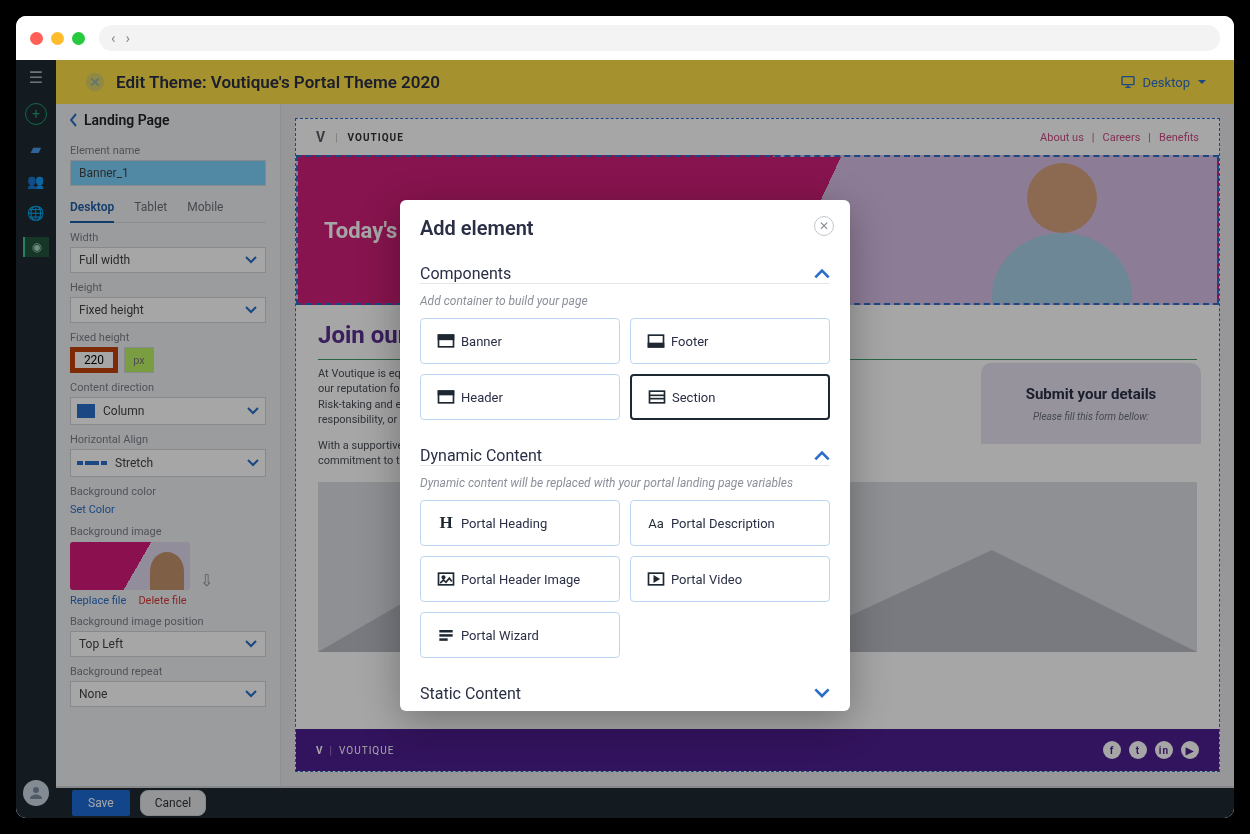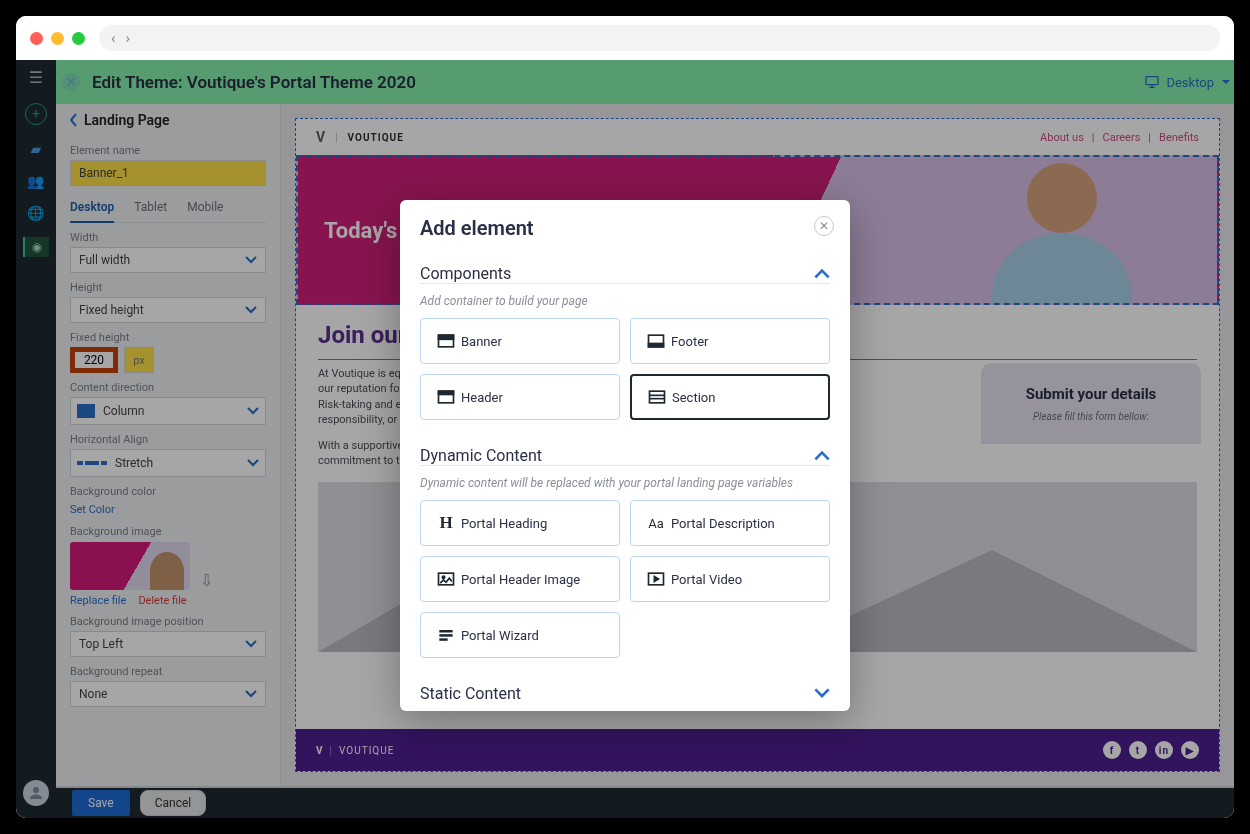--- a/index.html
+++ b/index.html
@@ -10,40 +10,40 @@
   .dot { width: 13px; height: 13px; border-radius: 50%; }
   .dot.red { background: #ff5f56; } .dot.yellow { background: #ffbd2e; } .dot.green { background: #27c93f; }
   .urlbar { flex: 1; height: 26px; background: #f3f3f3; border-radius: 13px; display: flex; align-items: center; padding: 0 12px; gap: 10px; color: #888; font-size: 15px; }
   .appbody { flex: 1; position: relative; background: #cfd1d3; display: flex; }
   .dimmer { position: absolute; inset: 0; background: rgba(0,0,0,0.35); z-index: 5; pointer-events: none; }
   .rail { width: 40px; background: #1e2832; display: flex; flex-direction: column; align-items: center; padding-top: 8px; gap: 16px; z-index:1; }
   .rail svg, .rail-icon { width: 18px; height: 18px; }
   .rail-add { width: 22px; height: 22px; border: 1px solid #1aa36f; border-radius: 50%; display: flex; align-items: center; justify-content: center; color: #1aa36f; font-size: 14px; }
   .rail-avatar { margin-top: auto; margin-bottom: 12px; width: 26px; height: 26px; border-radius: 50%; background: #ccd6e2; display:flex; align-items:center; justify-content:center; }
   .content { flex: 1; display: flex; flex-direction: column; position:relative; }
-  .topbar { height: 44px; display: flex; align-items: center; padding: 0 4px; background:#86efac; }
+  .topbar { height: 44px; display: flex; align-items: center; padding: 0 28px; background:#fde047; }
   .topbar .logo { width: 22px; height: 22px; margin-right: 10px; opacity:.7; }
   .topbar-title { font-size: 17px; font-weight: 600; color: #2a2f45; }
   .topbar-right { margin-left: auto; display: flex; align-items: center; gap: 6px; color: #2a6ec9; font-size: 13px; }
   .workarea { flex: 1; display: flex; background:#e8e9ec; }
   .side { width: 225px; background: #eef0f3; border-right:1px solid #dcdee1; display:flex; flex-direction:column; padding: 8px 0 0 0; }
   .side-head { display:flex; align-items:center; gap:6px; padding:0 14px 8px; font-size:14px; font-weight:600; color:#222; }
   .side-head svg{width:8px;}
   .side-body { flex:1; overflow:auto; padding: 0 14px 8px; }
   .fieldlabel { font-size:11px; color:#7a7f88; margin-top:8px; display:block;}
-  .textin { width:100%; height:26px; border:1px solid #cfd3d9; background:#fde047; padding:0 8px; font-size:12px; color:#444; margin-top:3px;}
+  .textin { width:100%; height:26px; border:1px solid #cfd3d9; background:#7dd3fc; padding:0 8px; font-size:12px; color:#444; margin-top:3px;}
   .tabs3 { display:flex; gap:20px; margin-top:14px; font-size:12px; }
   .tabs3 span { color:#6b7079; padding-bottom:7px; cursor:pointer;}
   .tabs3 .active { color:#1e5da8; border-bottom:2px solid #1e5da8; font-weight:600; }
   .tabLine{height:1px;background:#d7d9dd;margin-top:-1px;}
   .sel { width:100%; height:26px; border:1px solid #cfd3d9; background:#fff; padding:0 8px; font-size:12px; color:#444; margin-top:3px; display:flex; align-items:center; justify-content:space-between;}
   .sel svg{width:12px;color:#2a6ec9;}
   .numpair{display:flex;gap:6px;margin-top:3px;}
   .numpair input{width:48px;height:26px;border:5px solid #c2410c;text-align:center;font-size:12px;}
-  .numpair .unit{width:30px;height:26px;border:1px solid #cfd3d9;background:#fde047;font-size:11px;display:flex;align-items:center;justify-content:center;color:#777;}
+  .numpair .unit{width:30px;height:26px;border:1px solid #cfd3d9;background:#bef264;font-size:11px;display:flex;align-items:center;justify-content:center;color:#777;}
   .dirSel{display:flex;align-items:center;gap:8px;border:1px solid #cfd3d9;background:#fff;height:28px;padding:0 6px;margin-top:3px;font-size:12px;color:#444;}
   .dirIcon{width:18px;height:14px;background:#2a6ec9;}
   .hzIcon{display:flex;gap:2px;}
   .hzIcon i{display:block;height:4px;background:#2a6ec9;}
   .link{color:#2a6ec9;font-size:11px;cursor:pointer;}
   .danger{color:#d23b3b;font-size:11px;cursor:pointer;}
   .thumb{width:120px;height:48px;margin-top:4px;border-radius:3px;background:linear-gradient(120deg,#d61a7a 55%,#e0d9ef 55%);position:relative;overflow:hidden;}
   .thumb .man{position:absolute;right:6px;bottom:0;width:34px;height:38px;border-radius:50% 50% 0 0;background:#c4926c;}
   .thumbRow{display:flex;align-items:flex-end;gap:10px;}
   .bottombar{height:30px;background:#1e2832;display:flex;align-items:center;padding:0 16px;gap:10px;margin-top:2px;}

